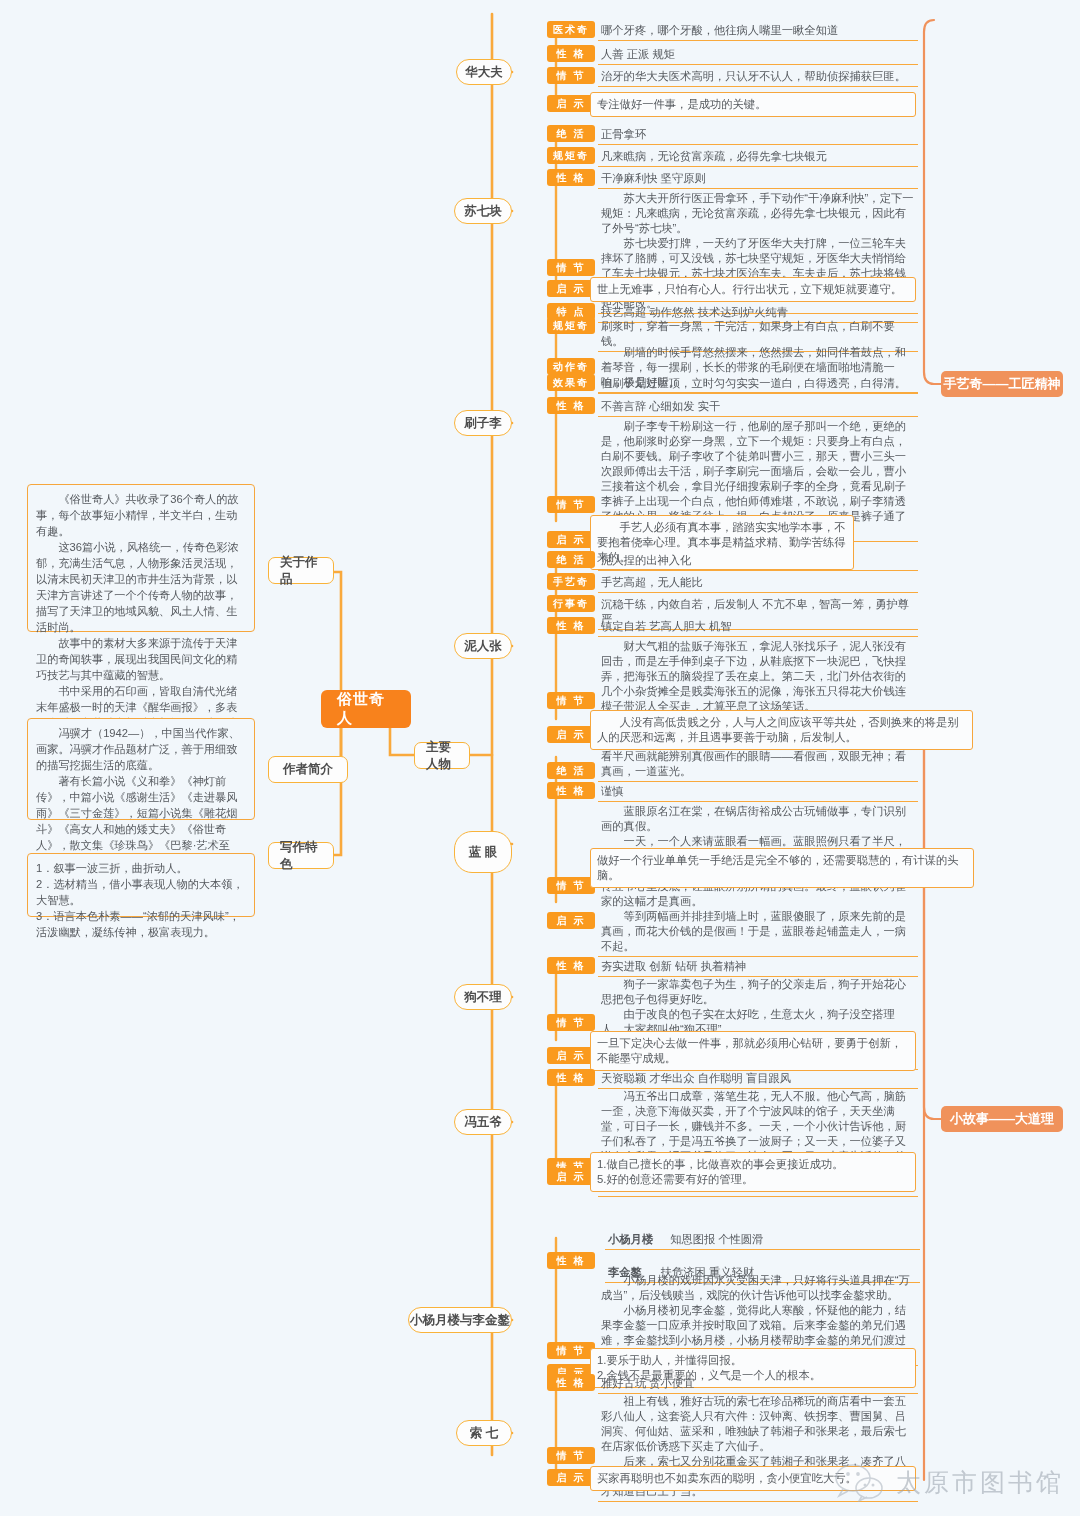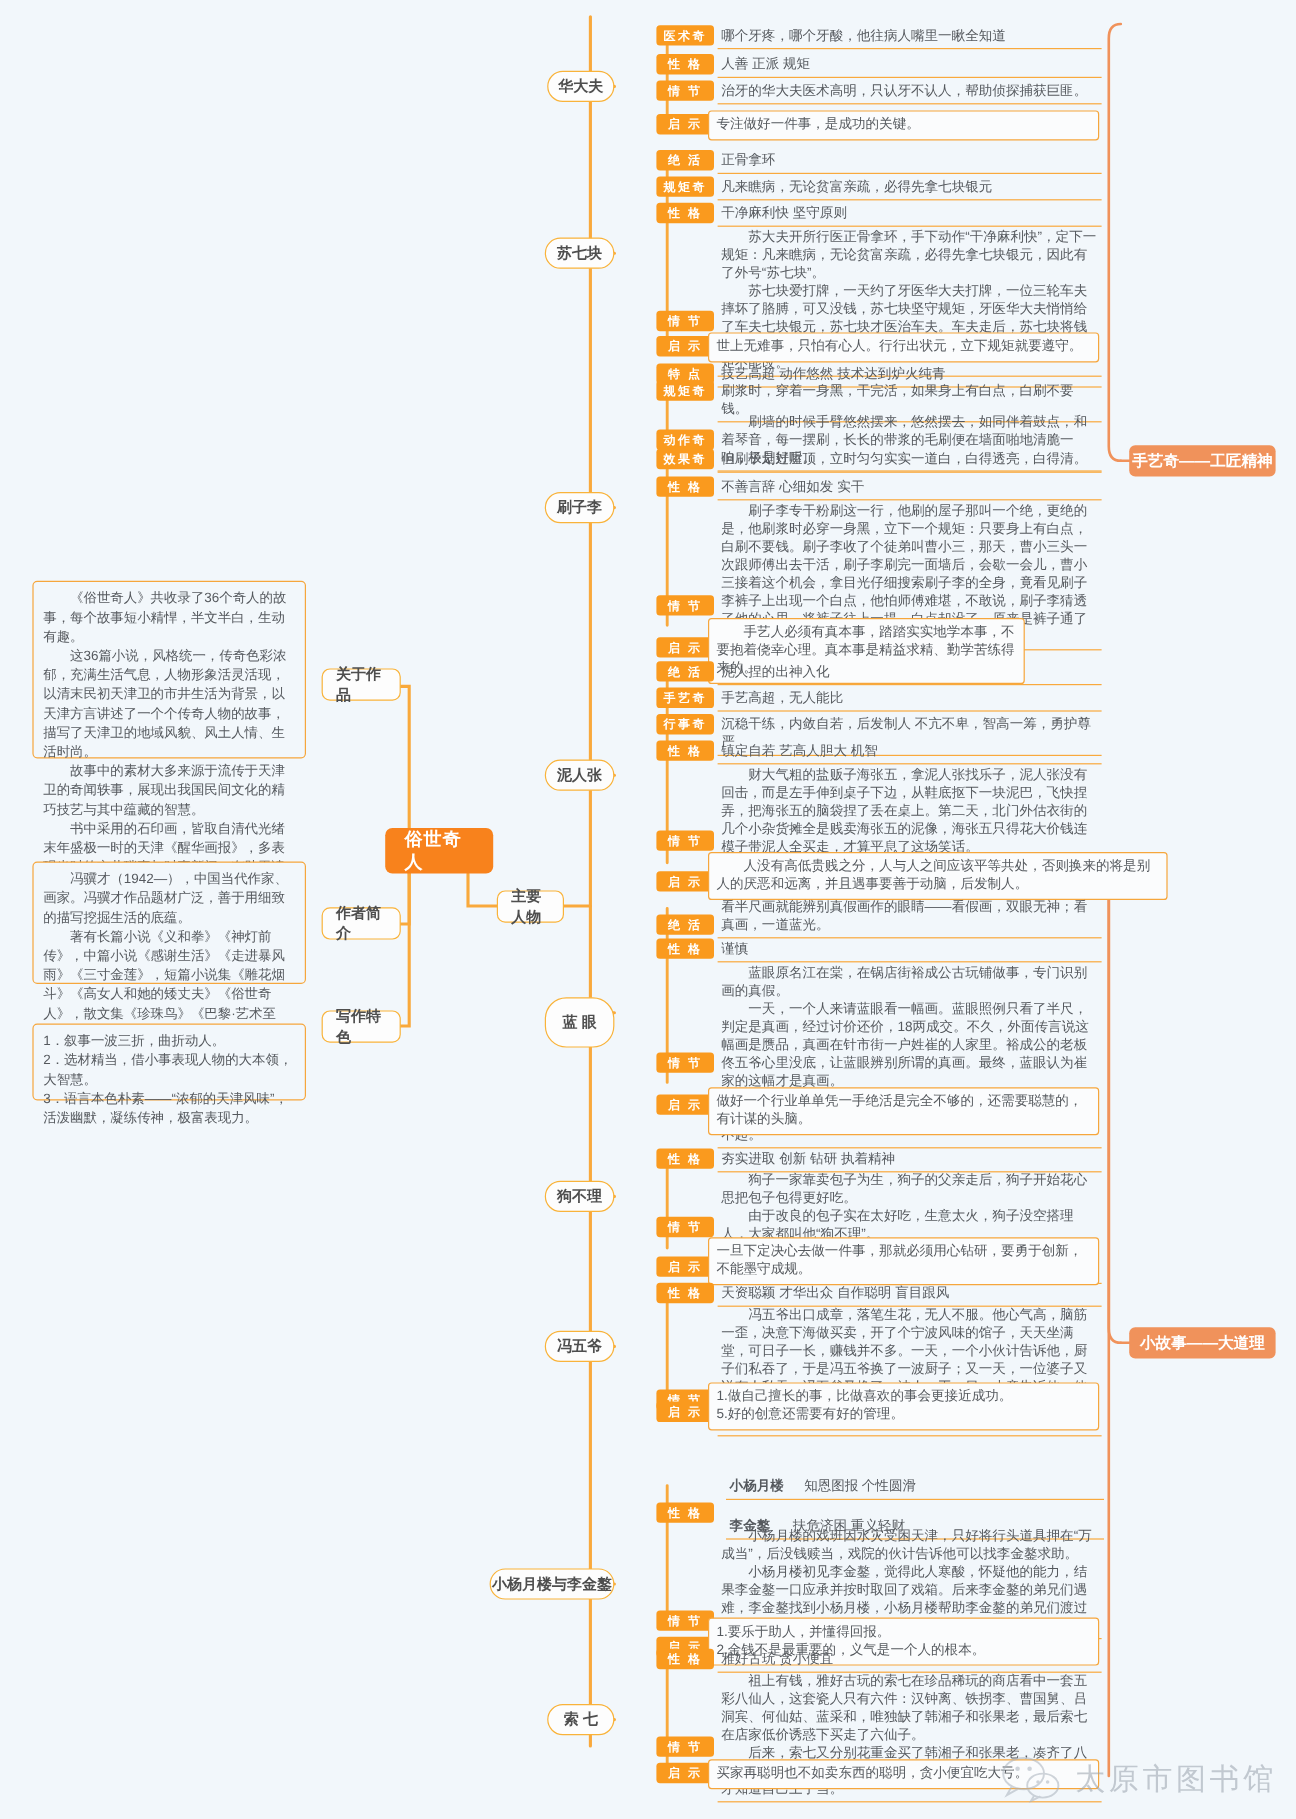--- a/index.html
+++ b/index.html
@@ -118,21 +118,21 @@
       <path d="M556,997 L556,965 M556,997 L556,1040"></path>
       <path d="M556,1122 L556,1077 M556,1122 L556,1160"></path>
       <path d="M556,1320 L556,1238 M556,1320 L556,1355"></path>
       <path d="M556,1433 L556,1382 M556,1433 L556,1472"></path>
     </g>
   </svg>
 
   <div class="node root" style="left:321px;top:690px;width:90px;height:38px;">俗世奇人</div>
 
   <div class="node lvl1" style="left:268px;top:557px;width:66px;height:27px;">关于作品</div>
-  <div class="node lvl1" style="left:268px;top:756px;width:66px;height:27px;">作者简介</div>
+  <div class="node lvl1" style="left:268px;top:756px;width:80px;height:27px;">作者简介</div>
   <div class="node lvl1" style="left:268px;top:842px;width:66px;height:27px;">写作特色</div>
   <div class="node lvl1" style="left:414px;top:742px;width:56px;height:27px;">主要人物</div>
 
   <div class="node theme" style="left:941px;top:371px;width:122px;height:26px;">手艺奇——工匠精神</div>
   <div class="node theme" style="left:941px;top:1106px;width:122px;height:26px;">小故事——大道理</div>
 
   <div class="card" style="left:27px;top:484px;width:228px;height:148px;">
     <p>《俗世奇人》共收录了36个奇人的故事，每个故事短小精悍，半文半白，生动有趣。</p>
     <p>这36篇小说，风格统一，传奇色彩浓郁，充满生活气息，人物形象活灵活现，以清末民初天津卫的市井生活为背景，以天津方言讲述了一个个传奇人物的故事，描写了天津卫的地域风貌、风土人情、生活时尚。</p>
     <p>故事中的素材大多来源于流传于天津卫的奇闻轶事，展现出我国民间文化的精巧技艺与其中蕴藏的智慧。</p>
@@ -207,21 +207,21 @@
       <div class="txt ul" style="left: 598px; top: 748px; width: 320px;">看半尺画就能辨别真假画作的眼睛——看假画，双眼无神；看真画，一道蓝光。</div>
       <div class="tag" style="left: 547px; top: 782px; height: 17px;">性 格</div>
       <div class="txt ul" style="left: 598px; top: 783px; width: 320px;">谨慎</div>
       <div class="tag" style="left: 547px; top: 877px; height: 17px;">情 节</div>
       <div class="txt ul" style="left: 598px; top: 803px; width: 320px;">
         <div class="indent">蓝眼原名江在棠，在锅店街裕成公古玩铺做事，专门识别画的真假。</div>
         <div class="indent">一天，一个人来请蓝眼看一幅画。蓝眼照例只看了半尺，判定是真画，经过讨价还价，18两成交。不久，外面传言说这幅画是赝品，真画在针市街一户姓崔的人家里。裕成公的老板佟五爷心里没底，让蓝眼辨别所谓的真画。最终，蓝眼认为崔家的这幅才是真画。</div>
         <div class="indent">等到两幅画并排挂到墙上时，蓝眼傻眼了，原来先前的是真画，而花大价钱的是假画！于是，蓝眼卷起铺盖走人，一病不起。</div>
       </div>
       <div class="tag" style="left: 547px; top: 912px; height: 17px;">启 示</div>
-      <div class="txt box" style="left: 590px; top: 906px; width: 326px;">做好一个行业单单凭一手绝活是完全不够的，还需要聪慧的，有计谋的头脑。</div>
+      <div class="txt box" style="left: 590px; top: 848px; width: 384px;">做好一个行业单单凭一手绝活是完全不够的，还需要聪慧的，有计谋的头脑。</div>
       <div class="node person" style="left: 454px; top: 984px; width: 58px; height: 26px;">狗不理</div>
       <div class="tag" style="left: 547px; top: 957px; height: 17px;">性 格</div>
       <div class="txt ul" style="left: 598px; top: 958px; width: 320px;">夯实进取 创新 钻研 执着精神</div>
       <div class="tag" style="left: 547px; top: 1014px; height: 17px;">情 节</div>
       <div class="txt ul" style="left: 598px; top: 976px; width: 320px;">
         <div class="indent">狗子一家靠卖包子为生，狗子的父亲走后，狗子开始花心思把包子包得更好吃。</div>
         <div class="indent">由于改良的包子实在太好吃，生意太火，狗子没空搭理人，大家都叫他“狗不理”。</div>
         <div class="indent">直到后来，一些大人物也都大力夸赞他，于是“狗不理”包子名满天下。</div>
       </div>
       <div class="tag" style="left: 547px; top: 1047px; height: 17px;">启 示</div>

